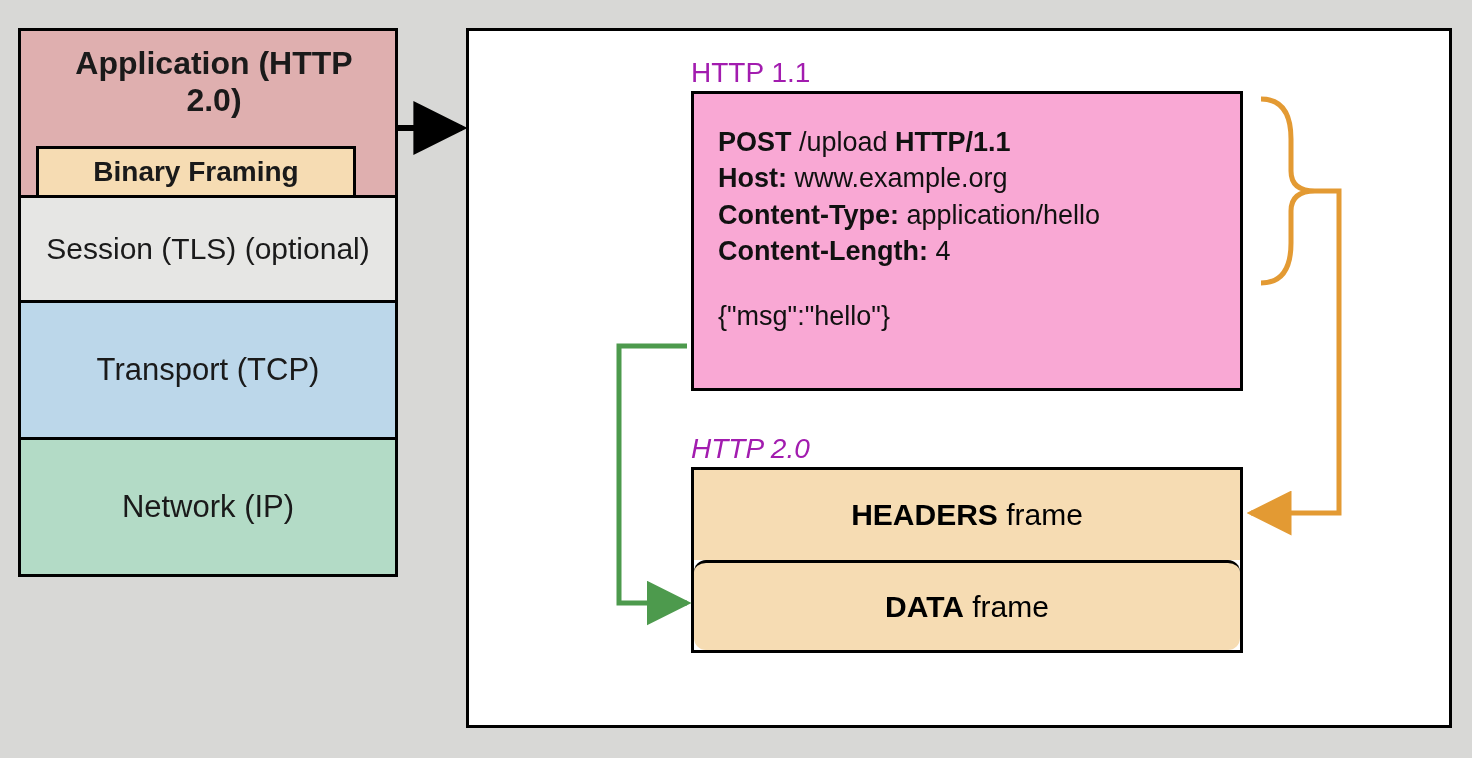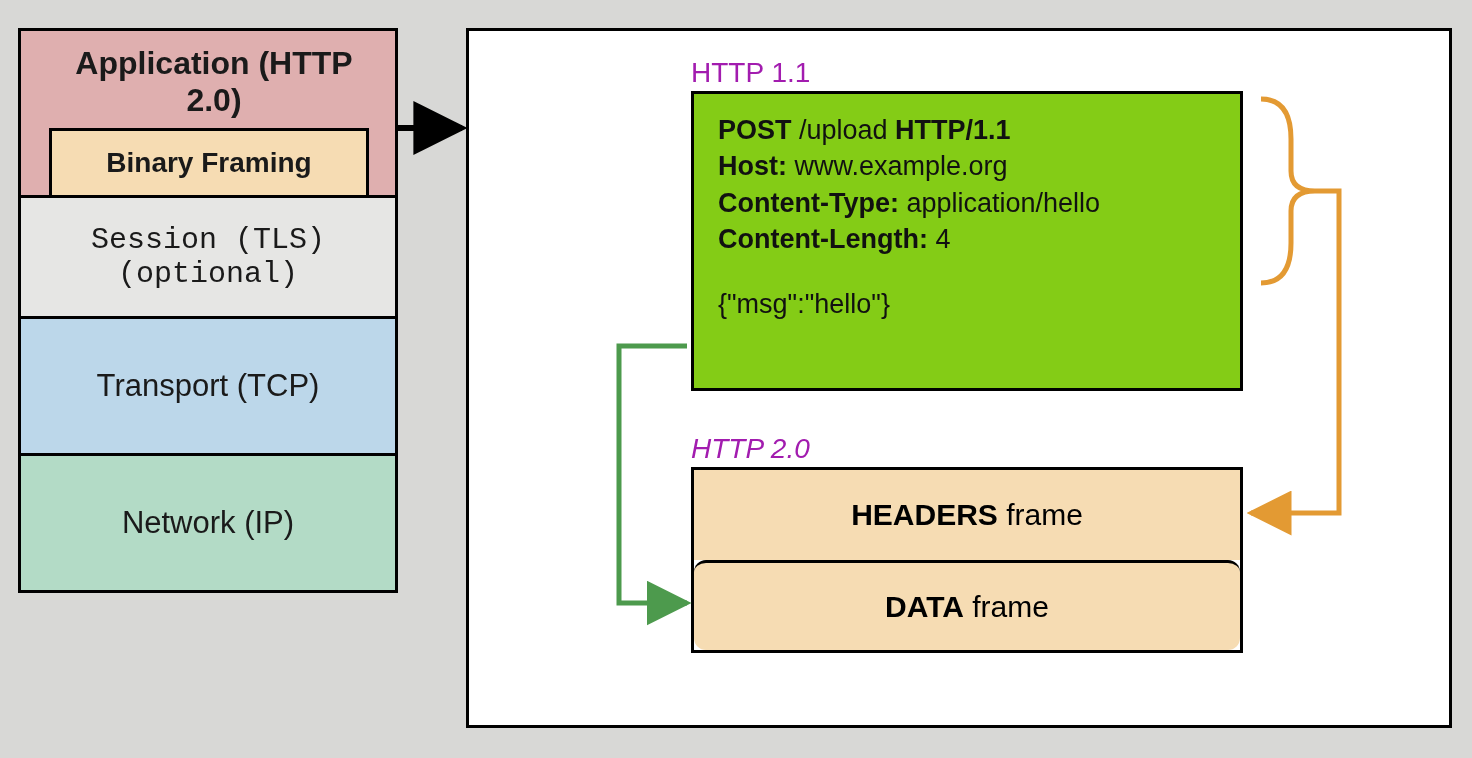--- a/index.html
+++ b/index.html
@@ -34,33 +34,33 @@
     justify-content: flex-start;
     font-weight: 700;
     font-size: 32px;
     padding: 14px 12px 0 24px;
     height: 170px;
     position: relative;
     margin-top: 0;
   }
   .layer-binary {
     position: absolute;
-    left: 28px;
+    left: 15px;
     bottom: -3px;
     width: 320px;
-    height: 70px;
+    height: 52px;
     background: #f6dcb3;
     border: 3px solid #000;
     display: flex;
     align-items: center;
     justify-content: center;
     font-size: 28px;
     font-weight: 700;
   }
-  .layer-session { background: #e6e6e4; height: 124px; font-family: Liberation Mono, monospace; }
+  .layer-session { background: #e6e6e4; height: 108px; }
   .layer-transport { background: #bcd7ea; height: 140px; font-size: 31px; }
   .layer-network  { background: #b3dbc6; height: 140px; font-size: 31px; }
 
   .right-panel {
     position: absolute;
     left: 466px;
     top: 28px;
     width: 986px;
     height: 700px;
     background: #fff;
@@ -74,23 +74,23 @@
   }
   .http11-label { left: 222px; top: 26px; }
   .http20-label { left: 222px; top: 402px; font-style: italic; }
 
   .http11-box {
     position: absolute;
     left: 222px;
     top: 60px;
     width: 552px;
     height: 300px;
-    background: #84cc16;
-    border: 3px solid #000;
-    padding: 18px 24px;
+    background: #f9a8d4;
+    border: 3px solid #000;
+    padding: 30px 24px;
     font-size: 27px;
     line-height: 1.35;
     color: #111;
   }
   .http11-box .gap { height: 28px; }
   .b { font-weight: 700; }
 
   .frames-box {
     position: absolute;
     left: 222px;

